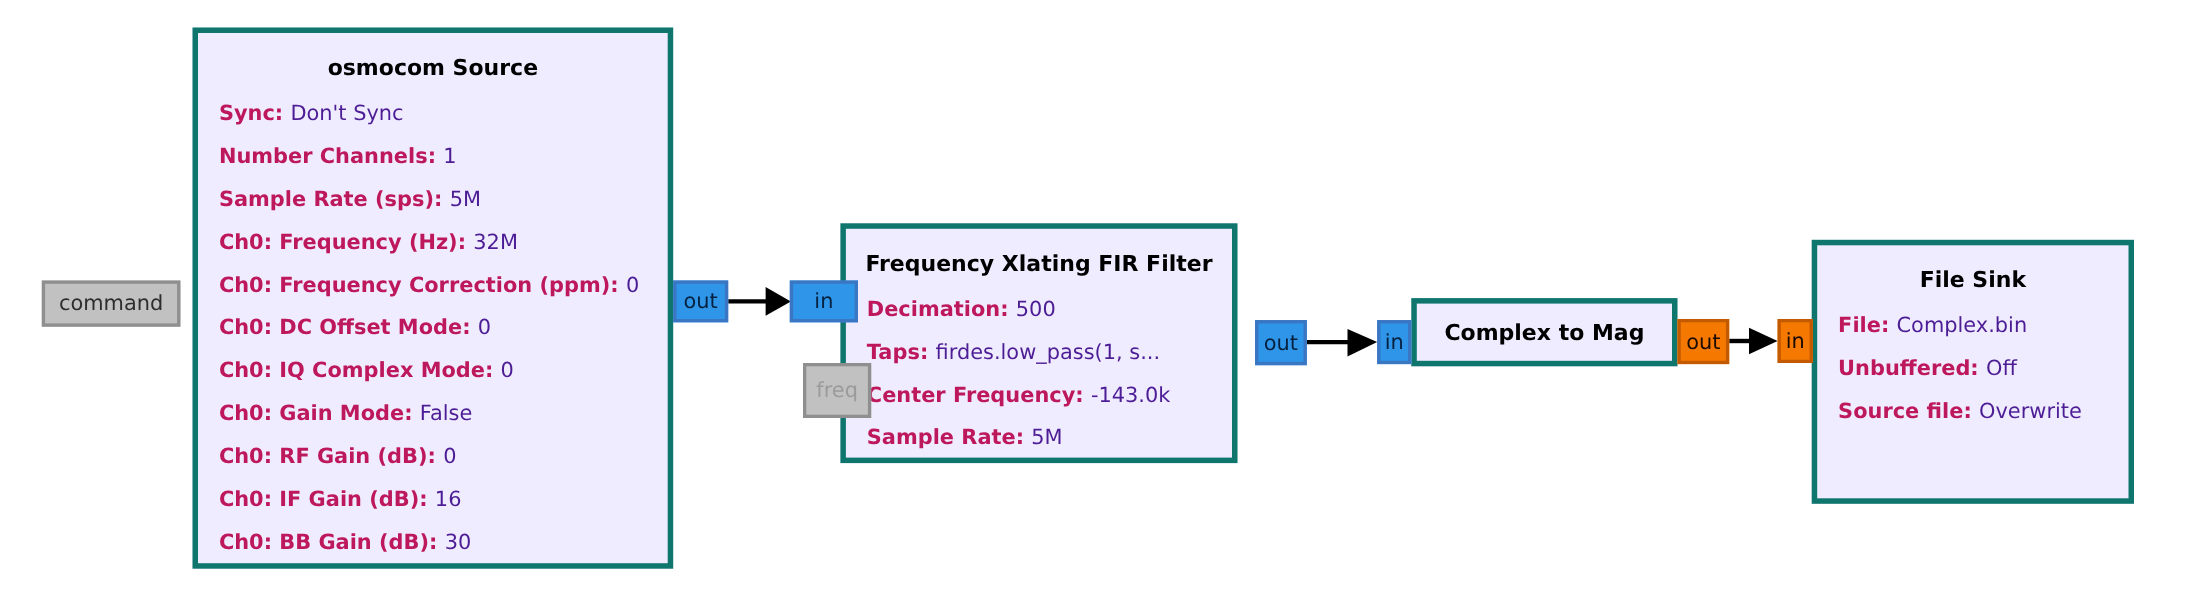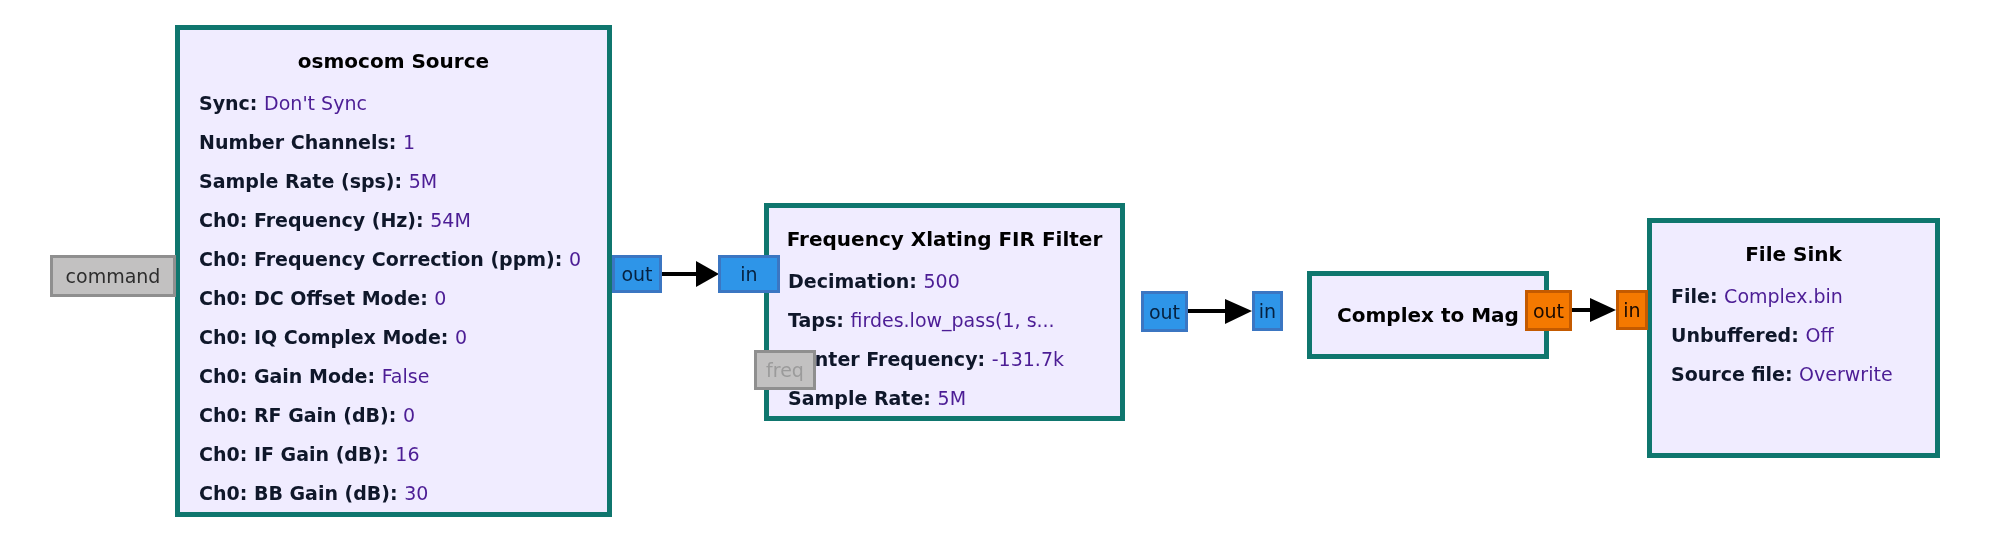--- a/index.html
+++ b/index.html
@@ -10,46 +10,46 @@
   .block{
     position:absolute;box-sizing:border-box;
     background:#f0ecff;border:5px solid #0f766e;overflow:hidden;
   }
   .btitle{
     margin-top:18px;font-size:20px;line-height:26px;font-weight:bold;
     color:#000;text-align:center;white-space:nowrap;
   }
   .params{margin-top:10px;padding:0 19px;}
   .param{height:39px;line-height:39px;font-size:19px;white-space:nowrap;}
-  .pn{font-weight:bold;color:#0f172a;}
+  .pn{font-weight:bold;color:#be185d;}
   .pn::after{content:": ";}
   .pv{color:#4c1d95;}
   .block-center{display:flex;align-items:center;justify-content:center;}
   .block-center .btitle{margin-top:0;}
   .port{
     position:absolute;box-sizing:border-box;display:flex;
     align-items:center;justify-content:center;
     font-size:19px;white-space:nowrap;overflow:hidden;
   }
   .port-complex{background:#2e95e8;border:3px solid #3b76c2;color:#06213f;}
   .port-float{background:#f57900;border:3px solid #c45a00;color:#1a0a00;}
   .port-msg{background:#c2c1c1;border:3px solid #8f8f8f;color:#2d2d2d;}
   .port-msg-dim{color:#9b9b9b;}
 
   
   #blk-osmocom{left:175px;top:25px;width:437px;height:492px;}
   #blk-fir{left:764px;top:203px;width:361px;height:218px;}
-  #blk-ctm{left:1283px;top:271px;width:242px;height:88px;margin-left:24px;}
+  #blk-ctm{left:1283px;top:271px;width:242px;height:62px;}
   #blk-fsink{left:1647px;top:218px;width:293px;height:240px;}
 
   
-  #p-osmo-command{left:50px;top:255px;width:126px;height:42px;}
+  #p-osmo-command{left:38px;top:255px;width:126px;height:42px;}
   #p-osmo-out{left:612px;top:255px;width:50px;height:38px;}
   #p-fir-in{left:718px;top:255px;width:62px;height:38px;}
-  #p-fir-freq{left:754px;top:330px;width:62px;height:40px;margin-top:20px;}
+  #p-fir-freq{left:730px;top:330px;width:62px;height:50px;}
   #p-fir-out{left:1141px;top:291px;width:47px;height:41px;}
   #p-ctm-in{left:1252px;top:291px;width:31px;height:40px;}
   #p-ctm-out{left:1525px;top:290px;width:47px;height:41px;}
   #p-fsink-in{left:1616px;top:290px;width:32px;height:40px;}
 
   #wires{position:absolute;left:0;top:0;width:2000px;height:553px;}
 </style>
 </head>
 <body>
 
@@ -69,37 +69,37 @@
       <polygon points="1590,298 1590,322 1616,310" fill="#000"></polygon>
     </g>
   </svg>
 
   <div id="blk-osmocom" class="block">
     <div class="btitle">osmocom Source</div>
     <div class="params">
       <div class="param"><span class="pn">Sync</span><span class="pv">Don't Sync</span></div>
       <div class="param"><span class="pn">Number Channels</span><span class="pv">1</span></div>
       <div class="param"><span class="pn">Sample Rate (sps)</span><span class="pv">5M</span></div>
-      <div class="param"><span class="pn">Ch0: Frequency (Hz)</span><span class="pv">54M</span></div>
+      <div class="param"><span class="pn">Ch0: Frequency (Hz)</span><span class="pv">32M</span></div>
       <div class="param"><span class="pn">Ch0: Frequency Correction (ppm)</span><span class="pv">0</span></div>
       <div class="param"><span class="pn">Ch0: DC Offset Mode</span><span class="pv">0</span></div>
       <div class="param"><span class="pn">Ch0: IQ Complex Mode</span><span class="pv">0</span></div>
       <div class="param"><span class="pn">Ch0: Gain Mode</span><span class="pv">False</span></div>
       <div class="param"><span class="pn">Ch0: RF Gain (dB)</span><span class="pv">0</span></div>
       <div class="param"><span class="pn">Ch0: IF Gain (dB)</span><span class="pv">16</span></div>
       <div class="param"><span class="pn">Ch0: BB Gain (dB)</span><span class="pv">30</span></div>
     </div>
   </div>
 
   <div id="blk-fir" class="block">
     <div class="btitle">Frequency Xlating FIR Filter</div>
     <div class="params">
       <div class="param"><span class="pn">Decimation</span><span class="pv">500</span></div>
       <div class="param"><span class="pn">Taps</span><span class="pv">firdes.low_pass(1, s...</span></div>
-      <div class="param"><span class="pn">Center Frequency</span><span class="pv">-131.7k</span></div>
+      <div class="param"><span class="pn">Center Frequency</span><span class="pv">-143.0k</span></div>
       <div class="param"><span class="pn">Sample Rate</span><span class="pv">5M</span></div>
     </div>
   </div>
 
   <div id="blk-ctm" class="block block-center">
     <div class="btitle">Complex to Mag</div>
   </div>
 
   <div id="blk-fsink" class="block">
     <div class="btitle">File Sink</div>

